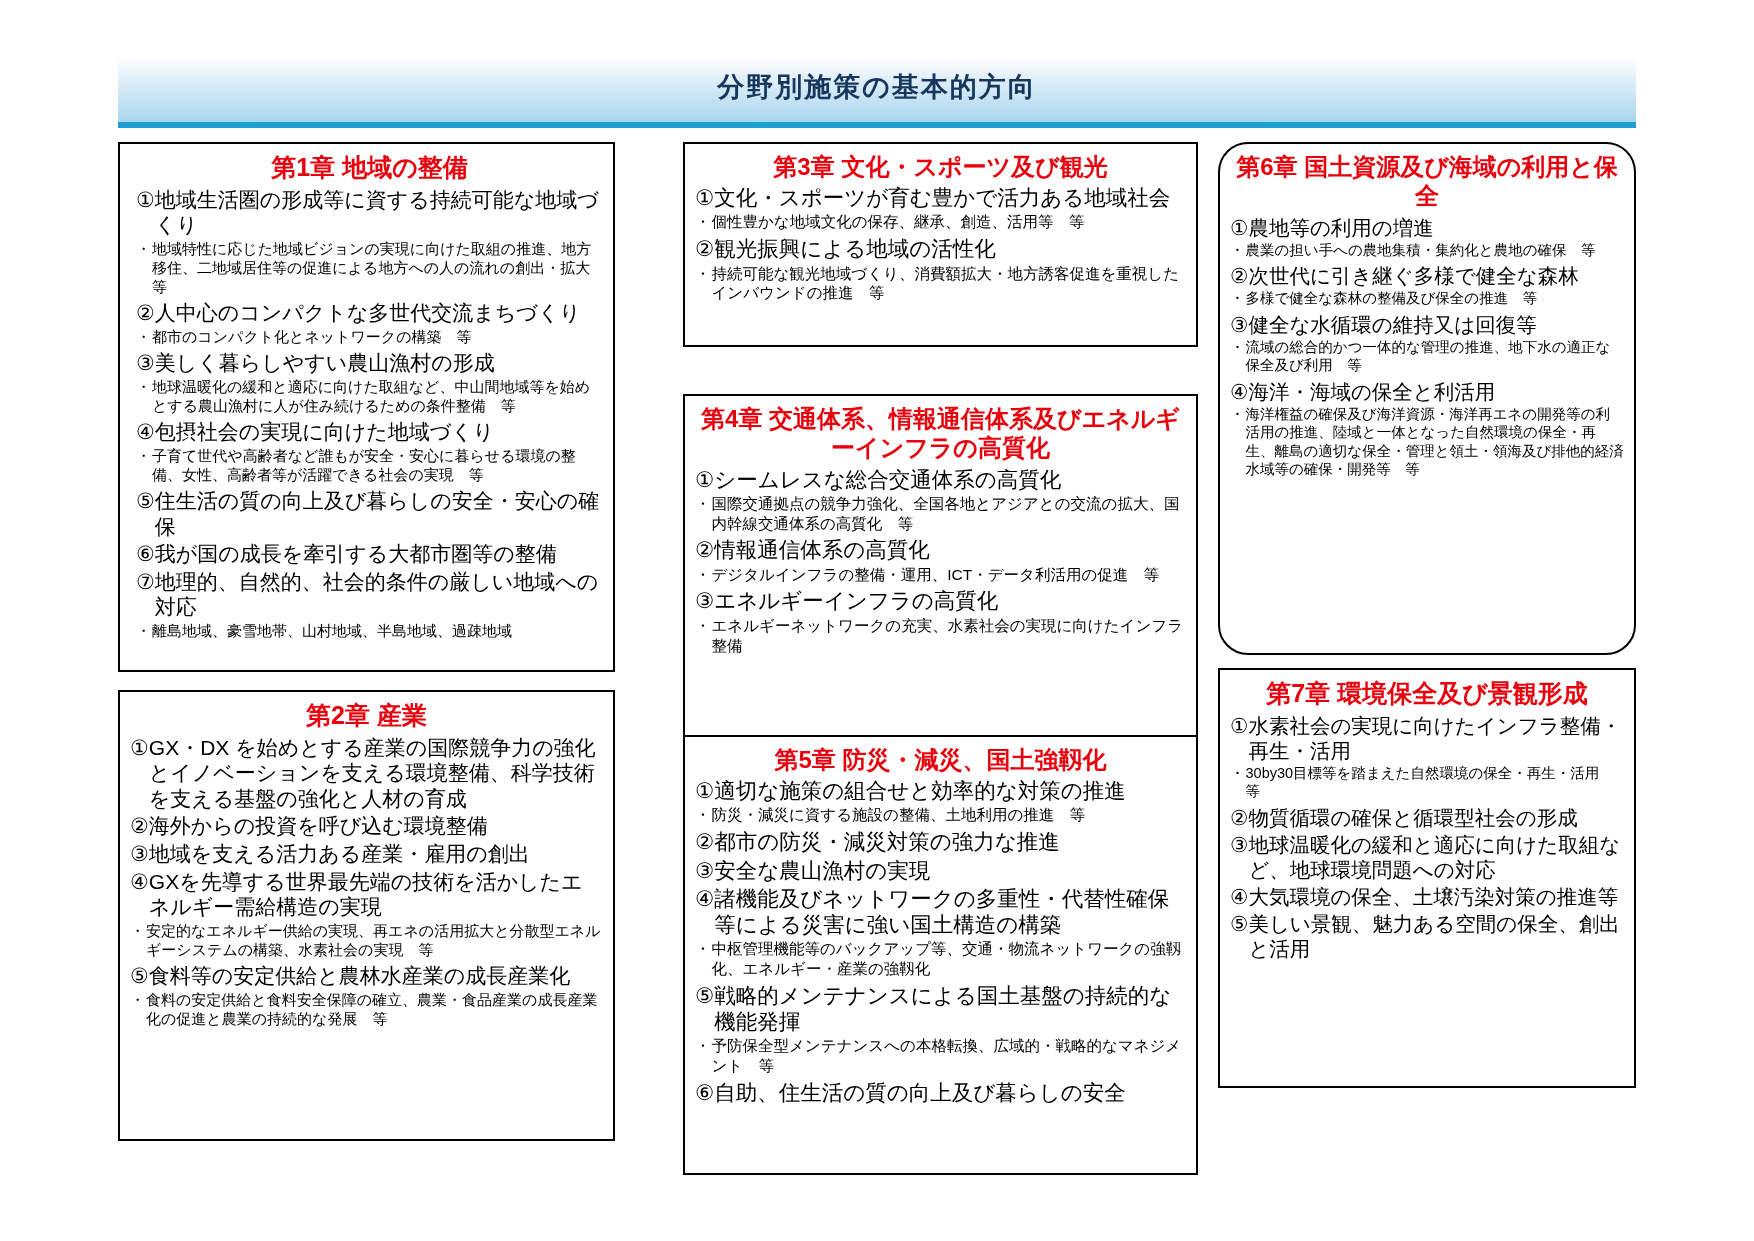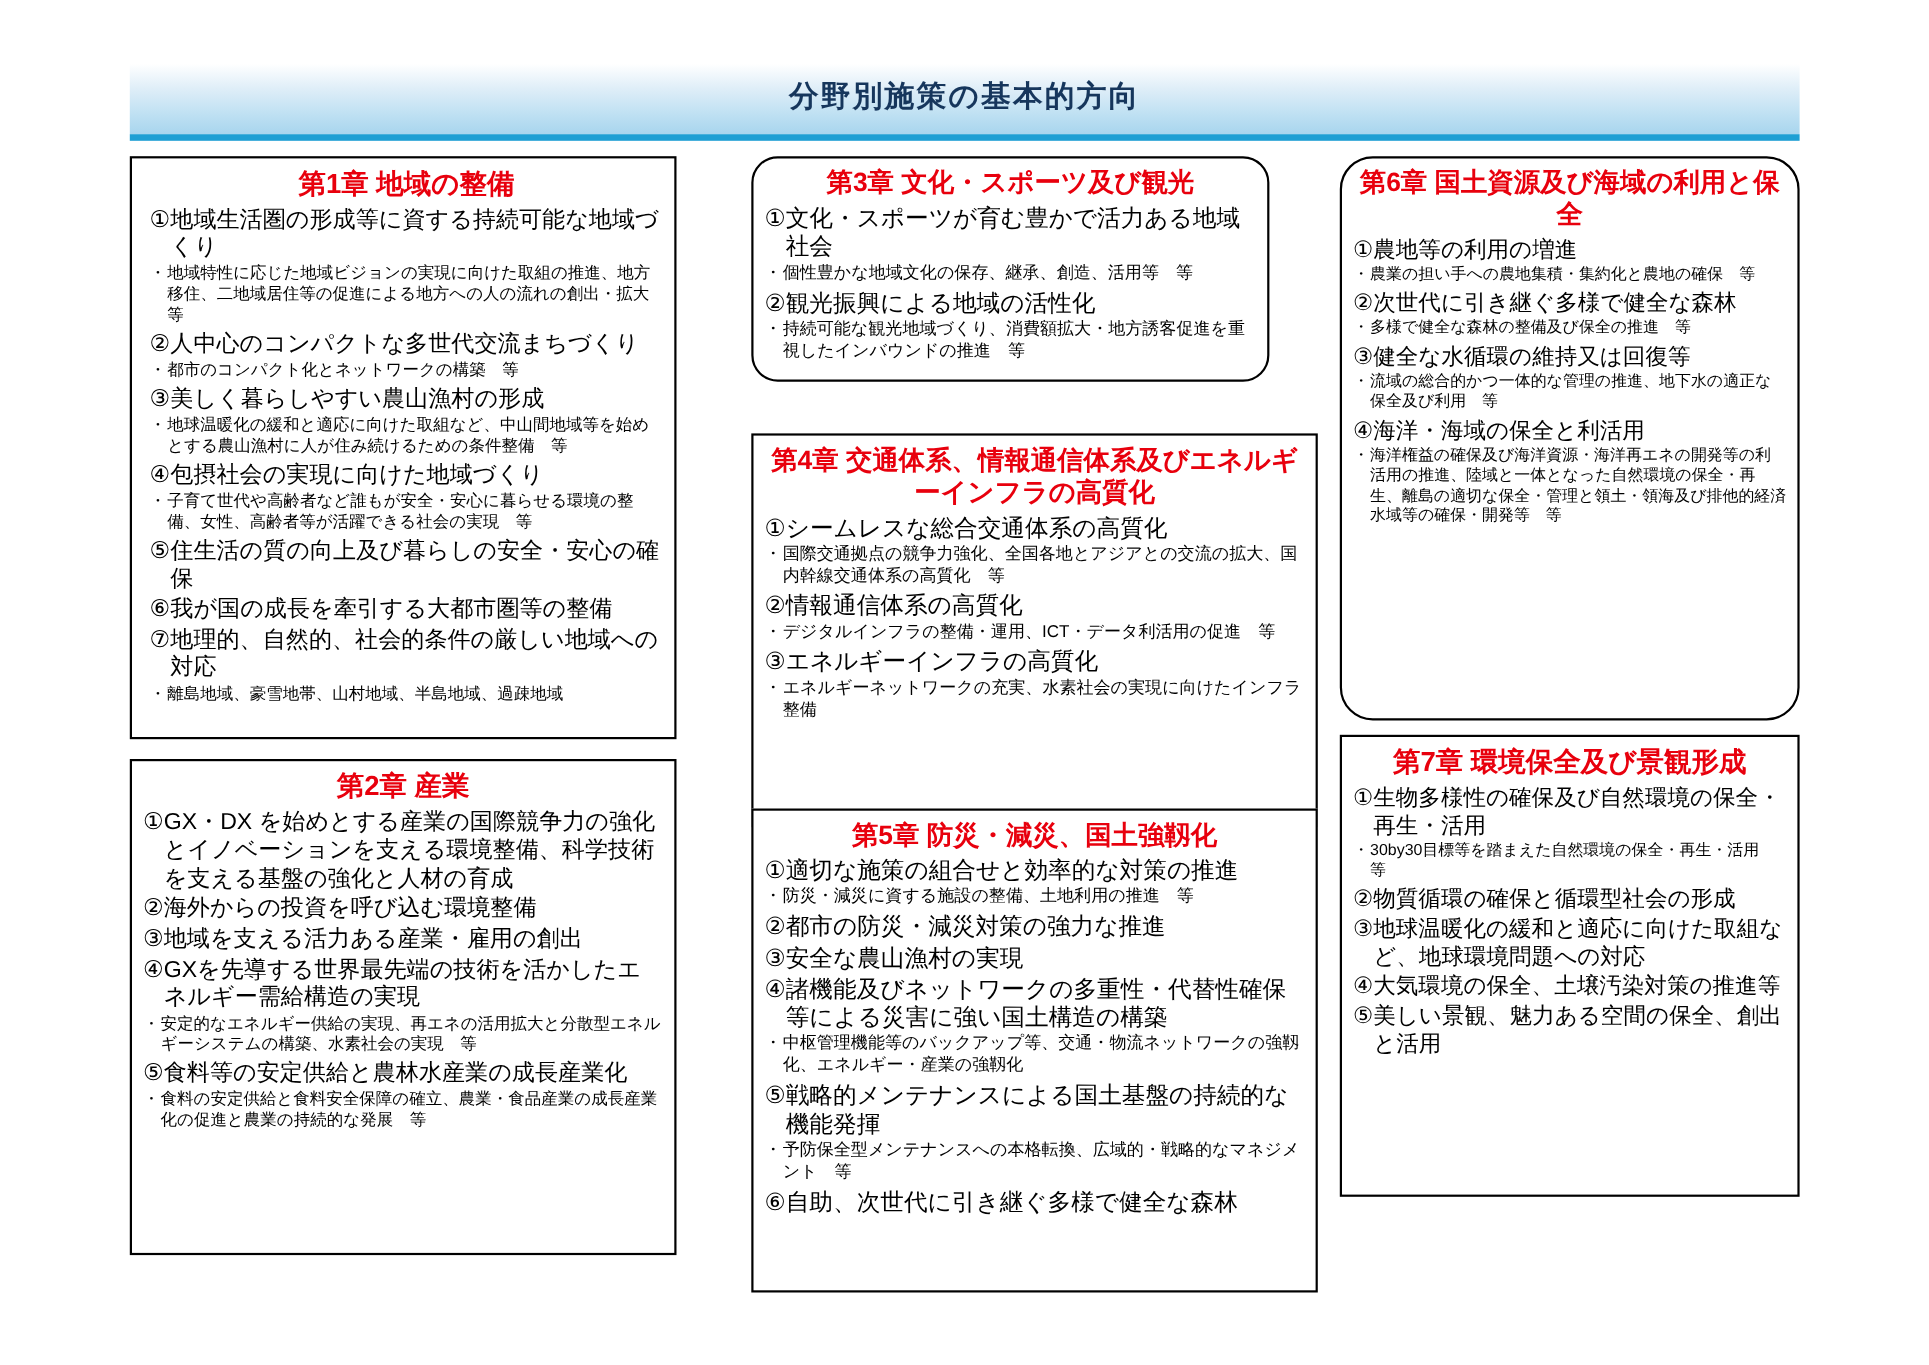--- a/index.html
+++ b/index.html
@@ -94,21 +94,21 @@
   .col-left .item { font-size: 21px; }
   .col-left .sub  { font-size: 15px; }
   .col-mid .item  { font-size: 21.5px; }
   .col-mid .sub   { font-size: 15.5px; }
   .col-right .item{ font-size: 20.5px; }
   .col-right .sub { font-size: 14.5px; }
 
   
   #box-ch1 { left: 118px;  top: 142px;  width: 497px; height: 530px; padding-left: 16px; }
   #box-ch2 { left: 118px;  top: 690px;  width: 497px; height: 451px; }
-  #box-ch3 { left: 683px;  top: 142px;  width: 471px; height: 205px; border-radius: 24px; }
+  #box-ch3 { left: 683px;  top: 142px;  width: 515px; height: 205px; }
   #box-ch4 { left: 683px;  top: 394px;  width: 515px; height: 358px; }
   #box-ch5 { left: 683px;  top: 735px;  width: 515px; height: 440px; }
   #box-ch6 { left: 1218px; top: 142px;  width: 418px; height: 513px; border-radius: 30px; }
   #box-ch7 { left: 1218px; top: 668px;  width: 418px; height: 420px; }
 </style>
 </head>
 <body>
 
 <div class="page">
 
@@ -273,21 +273,21 @@
       <div class="item">
         <span class="num">⑤</span>
         <span class="txt">戦略的メンテナンスによる国土基盤の持続的な機能発揮</span>
       </div>
       <div class="sub">
         <span class="bullet">・</span>
         <span class="stxt">予防保全型メンテナンスへの本格転換、広域的・戦略的なマネジメント　等</span>
       </div>
       <div class="item">
         <span class="num">⑥</span>
-        <span class="txt">自助、次世代に引き継ぐ多様で健全な森林</span>
+        <span class="txt">自助、住生活の質の向上及び暮らしの安全</span>
       </div>
     </div>
   <div class="box col-right" id="box-ch6">
       <div class="chap-head h-md">第6章 国土資源及び海域の利用と保全</div>
       <div class="item">
         <span class="num">①</span>
         <span class="txt">農地等の利用の増進</span>
       </div>
       <div class="sub">
         <span class="bullet">・</span>
@@ -315,21 +315,21 @@
       </div>
       <div class="sub">
         <span class="bullet">・</span>
         <span class="stxt">海洋権益の確保及び海洋資源・海洋再エネの開発等の利活用の推進、陸域と一体となった自然環境の保全・再生、離島の適切な保全・管理と領土・領海及び排他的経済水域等の確保・開発等　等</span>
       </div>
     </div>
   <div class="box col-right" id="box-ch7">
       <div class="chap-head h-lg">第7章 環境保全及び景観形成</div>
       <div class="item">
         <span class="num">①</span>
-        <span class="txt">生物多様性の確保及び自然環境の保全・再生・活用</span>
+        <span class="txt">水素社会の実現に向けたインフラ整備・再生・活用</span>
       </div>
       <div class="sub">
         <span class="bullet">・</span>
         <span class="stxt">30by30目標等を踏まえた自然環境の保全・再生・活用　等</span>
       </div>
       <div class="item">
         <span class="num">②</span>
         <span class="txt">物質循環の確保と循環型社会の形成</span>
       </div>
       <div class="item">

